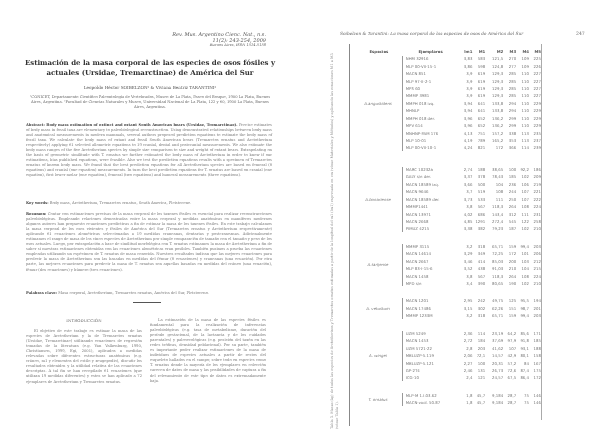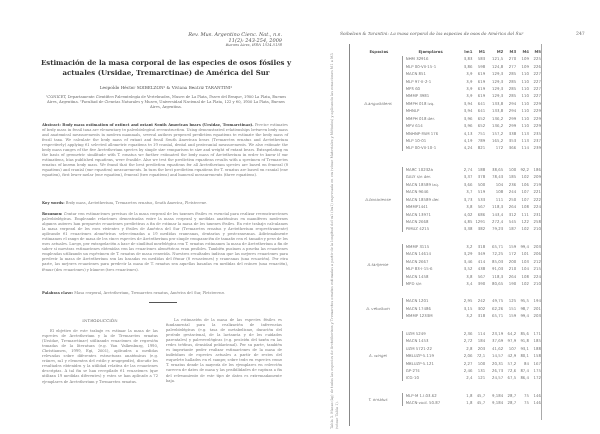--- a/index.html
+++ b/index.html
@@ -1,20 +1,20 @@
 <!DOCTYPE html>
 <html><head>
 <meta charset="utf-8">
 <style>
   * { box-sizing: border-box; margin: 0; padding: 0; }
   html, body { width: 600px; height: 434px; background: #ffffff; overflow: hidden; }
   body { position: relative; font-family: "DejaVu Serif", "Liberation Serif", serif; color: #333; }
 
   .page { position: absolute; top: 0; height: 434px; background: #fff; }
-  .page-left { left: 16px; width: 300px; }
+  .page-left { left: 0; width: 300px; }
   .page-right { left: 300px; width: 300px; }
 
   
   .journal-ref { position: absolute; right: 34px; top: 31px; text-align: right; font-style: italic; font-size: 5px; line-height: 6.2px; color: #555; }
   .journal-ref .small { font-size: 3.6px; line-height: 5px; }
   .title { position: absolute; left: 22px; width: 256px; top: 58px; text-align: center; font-weight: bold; font-size: 7px; line-height: 9.5px; color: #333; }
   .authors { position: absolute; left: 22px; width: 256px; top: 85px; text-align: center; font-size: 4.2px; color: #555; }
   .affil { position: absolute; left: 26px; width: 248px; top: 95px; text-align: center; font-size: 3.7px; line-height: 5px; color: #666; }
   .abstract { position: absolute; left: 26px; width: 246px; top: 123px; text-align: justify; font-size: 3.7px; line-height: 5.05px; color: #777; }
   .abstract b, .resumen b, .kw b { color: #444; }

